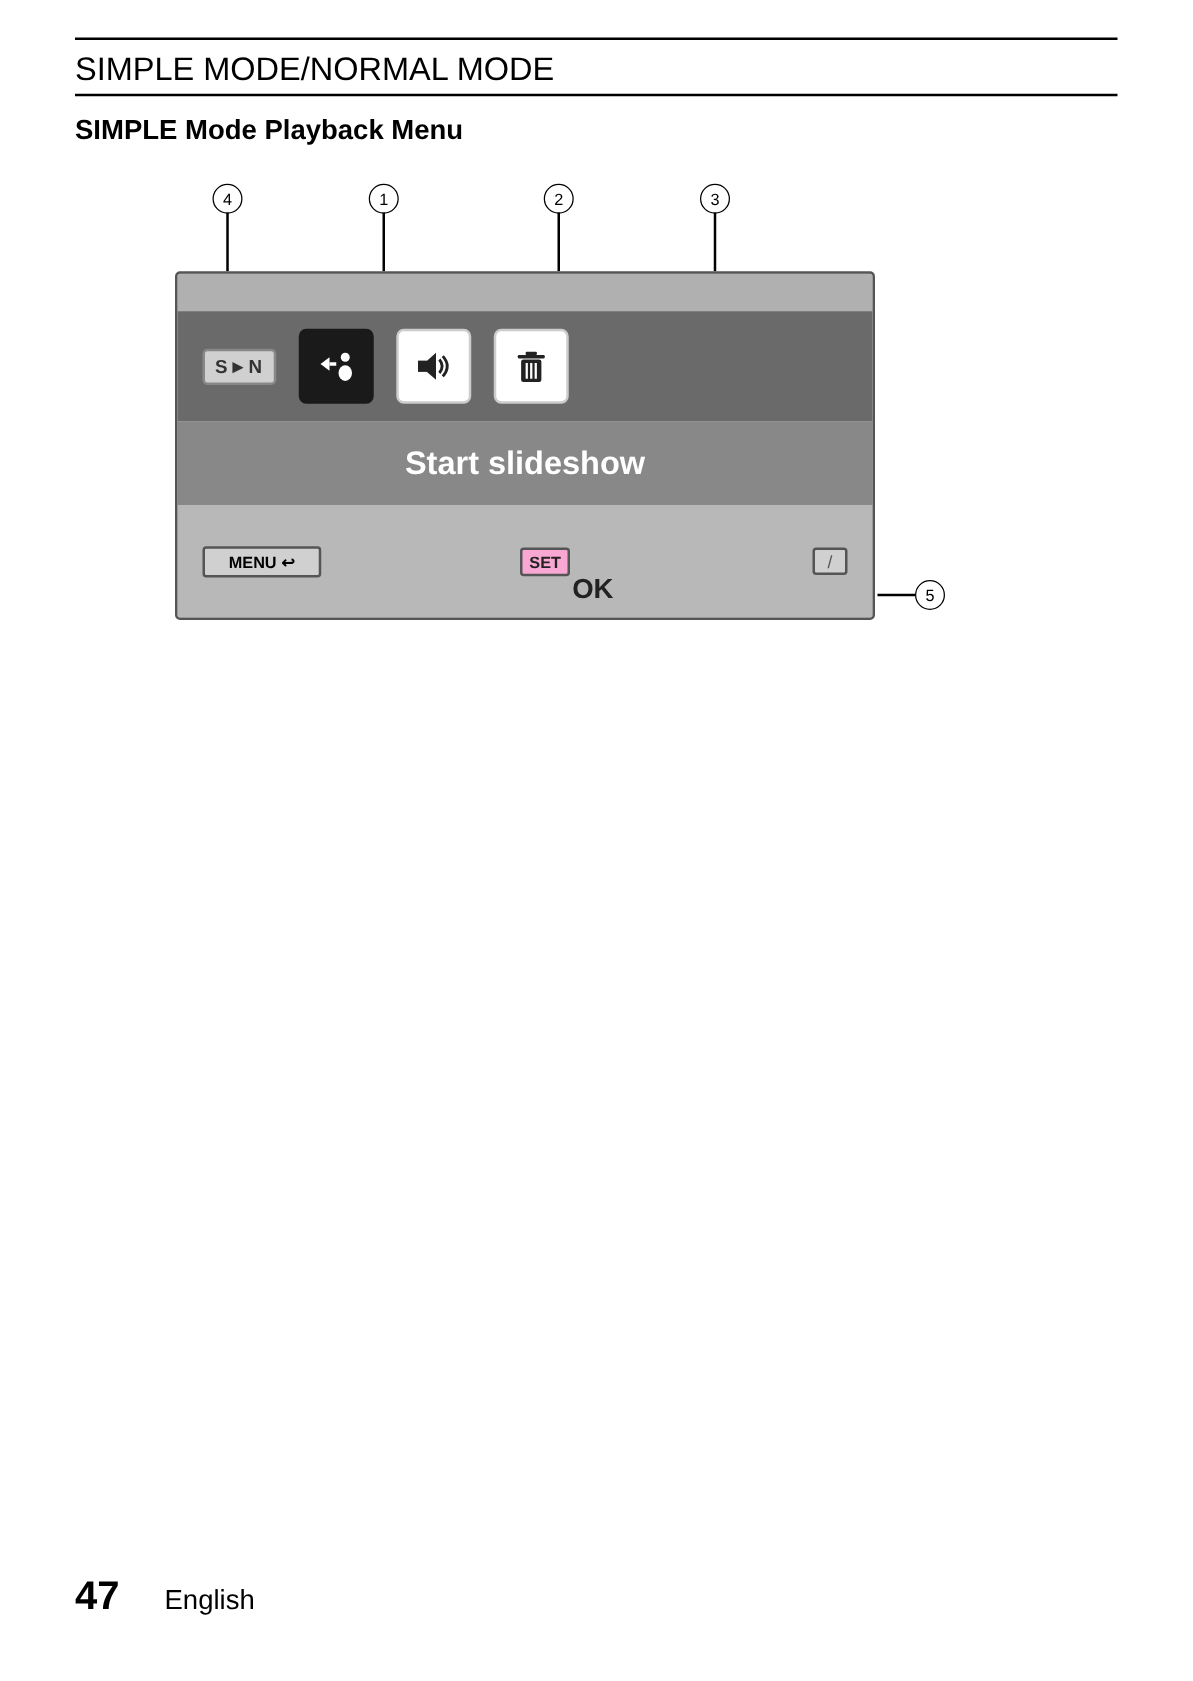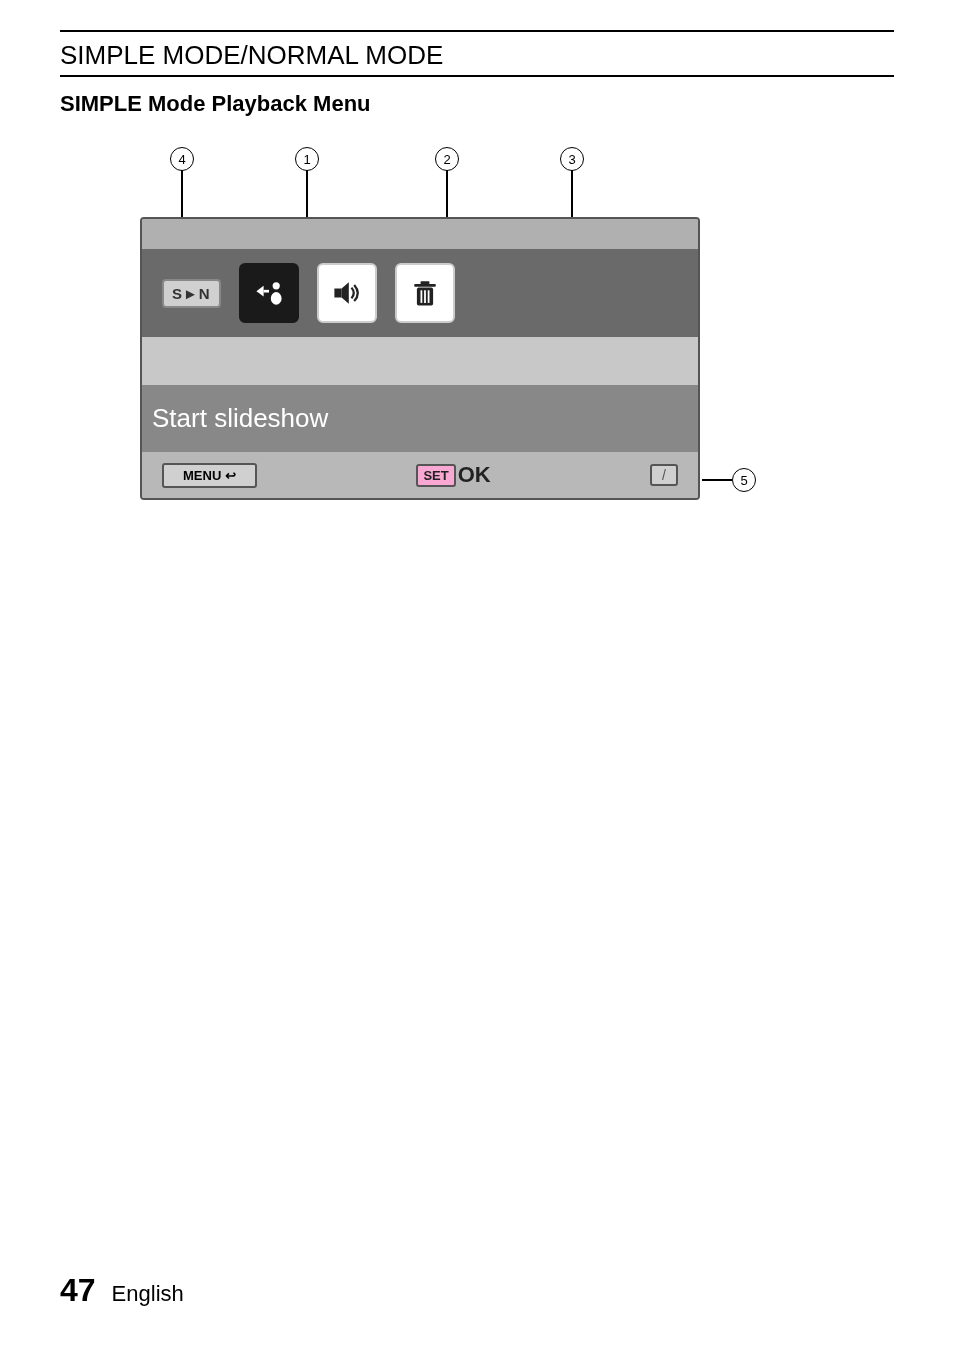--- a/index.html
+++ b/index.html
@@ -136,24 +136,23 @@
       background: #d0d0d0;
       color: #333;
       letter-spacing: 1px;
     }
 
     
     .slideshow-bar {
       background: #888;
       color: #fff;
       font-size: 26px;
-      font-weight: normal;
-      text-align: left;
+      font-weight: bold;
+      text-align: center;
       padding: 18px 10px;
-      margin-top: 48px;
     }
 
     
     .controls-bar {
       background: #b8b8b8;
       padding: 10px 20px;
       display: flex;
       align-items: center;
       justify-content: space-between;
     }
@@ -196,34 +195,35 @@
       display: flex;
       align-items: center;
       justify-content: center;
       font-size: 14px;
       color: #555;
     }
 
     
     .page-footer {
       position: absolute;
-      bottom: 36px;
+      bottom: 50px;
       left: 60px;
       display: flex;
       align-items: baseline;
       gap: 16px;
     }
 
     .page-number {
       font-size: 32px;
       font-weight: bold;
     }
 
     .page-lang {
       font-size: 22px;
+      margin-left: 20px;
     }
 
     
     .icon-svg {
       width: 36px;
       height: 36px;
     }
   </style>
 </head>
 <body>
@@ -320,21 +320,21 @@
 
         <div class="controls-bar">
 
           <div class="menu-btn">
             <span>MENU</span>
             <span>↩</span>
           </div>
 
           <div class="set-ok">
             <span class="set-label">SET</span>
-            <span style="font-size:22px;font-weight:bold;">OK</span>
+            <span style="font-size:22px;font-weight:bold;margin-top:44px;">OK</span>
           </div>
 
           <div class="corner-icon">
             <span>/</span>
           </div>
 
         </div>
 
       </div>
 

